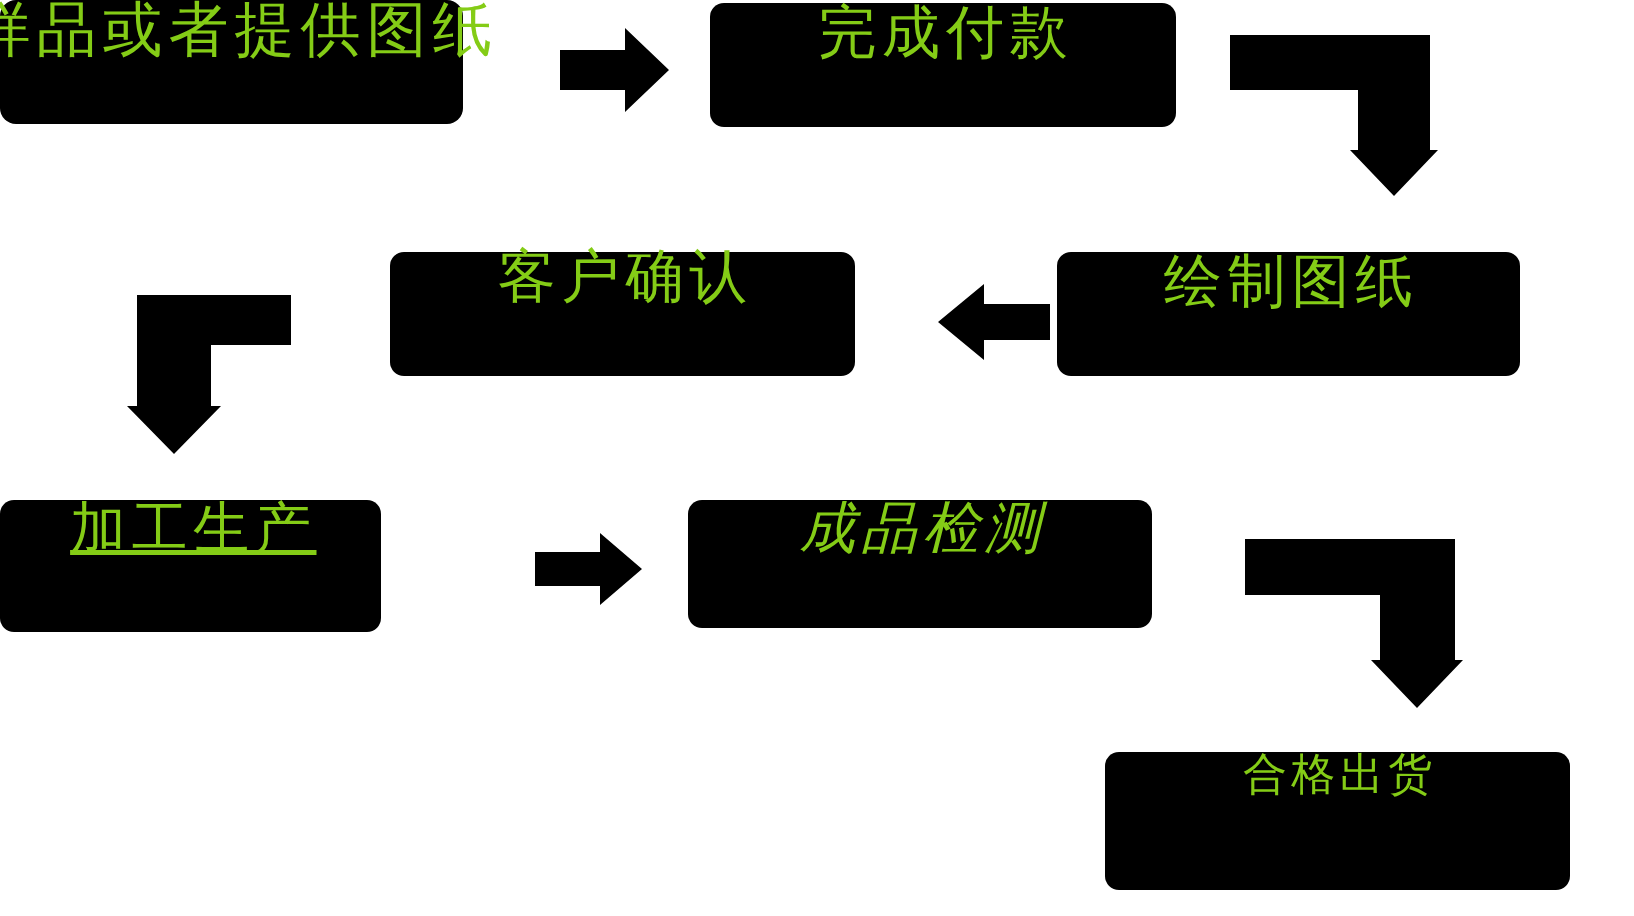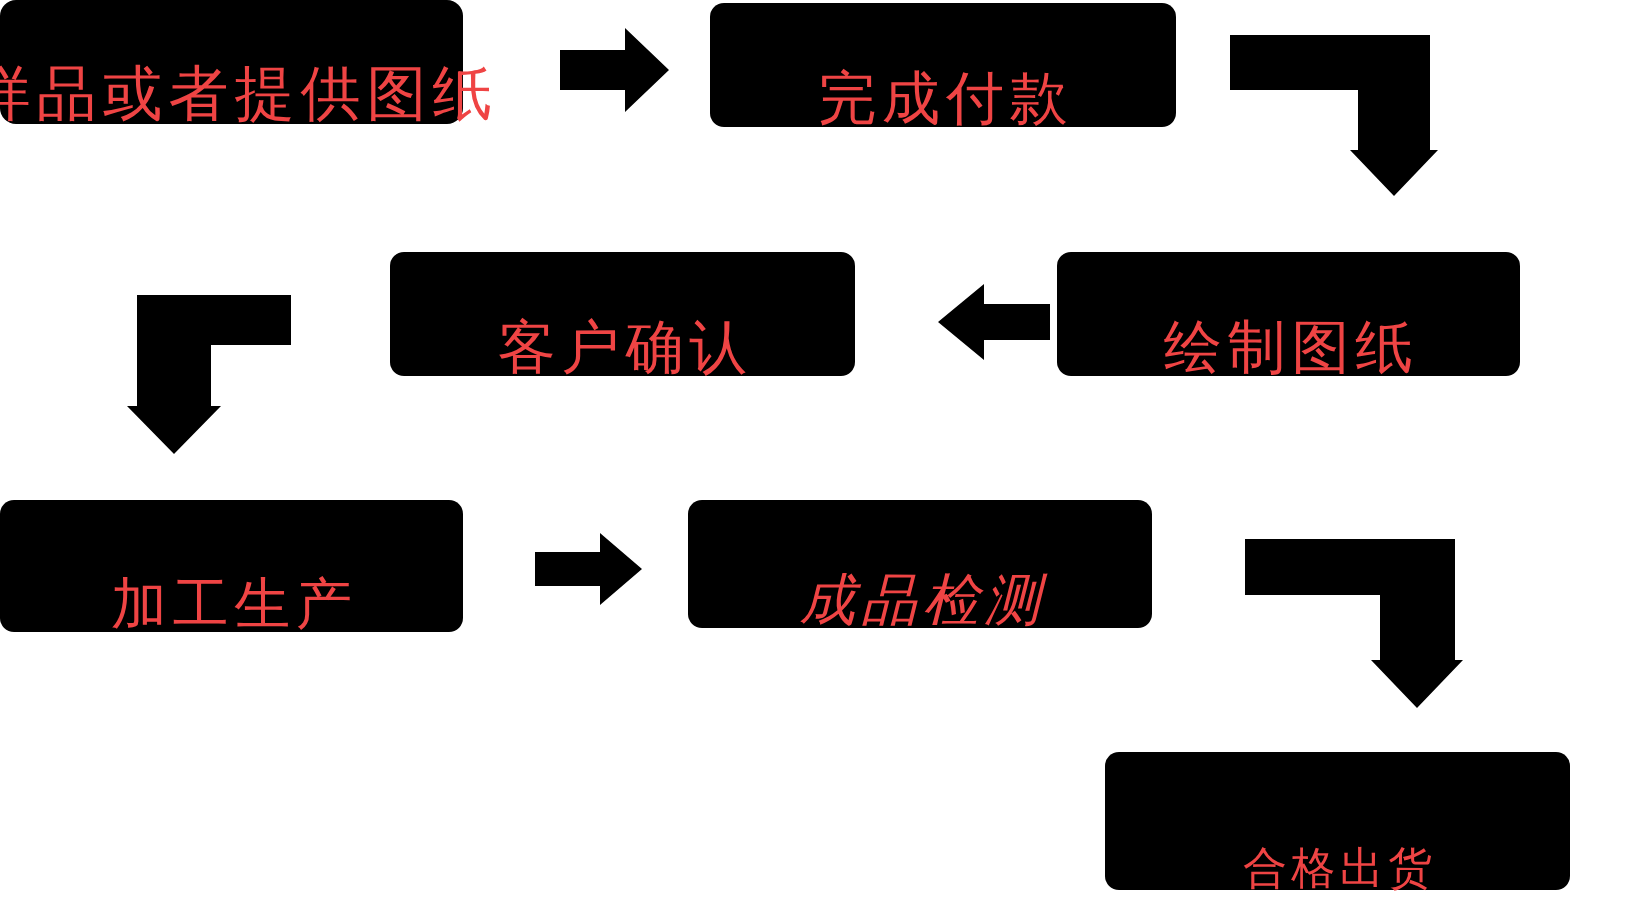--- a/index.html
+++ b/index.html
@@ -14,42 +14,42 @@
   #canvas {
     position: relative;
     width: 1634px;
     height: 916px;
     background: #ffffff;
     overflow: hidden;
   }
   .node {
     position: absolute;
     background: #000000;
-    color: #ef4444;
+    color: #84cc16;
     border-radius: 14px;
     display: flex;
-    align-items: flex-end;
+    align-items: flex-start;
     justify-content: center;
     box-sizing: border-box;
     letter-spacing: 0.10em;
     text-indent: 0.10em;
     line-height: 1;
     white-space: nowrap;
     user-select: none;
   }
   .node-label {
     display: block;
   }
 
   
   #node-sample      { left: 0px;    top: 0px;   width: 463px; height: 124px; font-size: 60px; border-radius: 16px; }
   #node-payment     { left: 710px;  top: 3px;   width: 466px; height: 124px; font-size: 58px; }
   #node-drawing     { left: 1057px; top: 252px; width: 463px; height: 124px; font-size: 58px; }
-  #node-confirm     { left: 390px;  top: 252px; width: 465px; height: 124px; font-size: 58px; }
-  #node-production  { left: 0px;    top: 500px; width: 463px; height: 132px; font-size: 56px; }
+  #node-confirm     { left: 390px;  top: 252px; width: 465px; height: 124px; font-size: 58px; font-family: Liberation Mono, monospace; }
+  #node-production  { left: 0px;    top: 500px; width: 381px; height: 132px; font-size: 56px; text-decoration: underline; }
   #node-inspection  { left: 688px;  top: 500px; width: 464px; height: 128px; font-size: 56px; font-style: italic; }
   #node-shipping    { left: 1105px; top: 752px; width: 465px; height: 138px; font-size: 44px; }
 
   
   .connector {
     position: absolute;
     overflow: visible;
   }
   .connector svg { display: block; }
   .arrow-shape { fill: #000000; }

